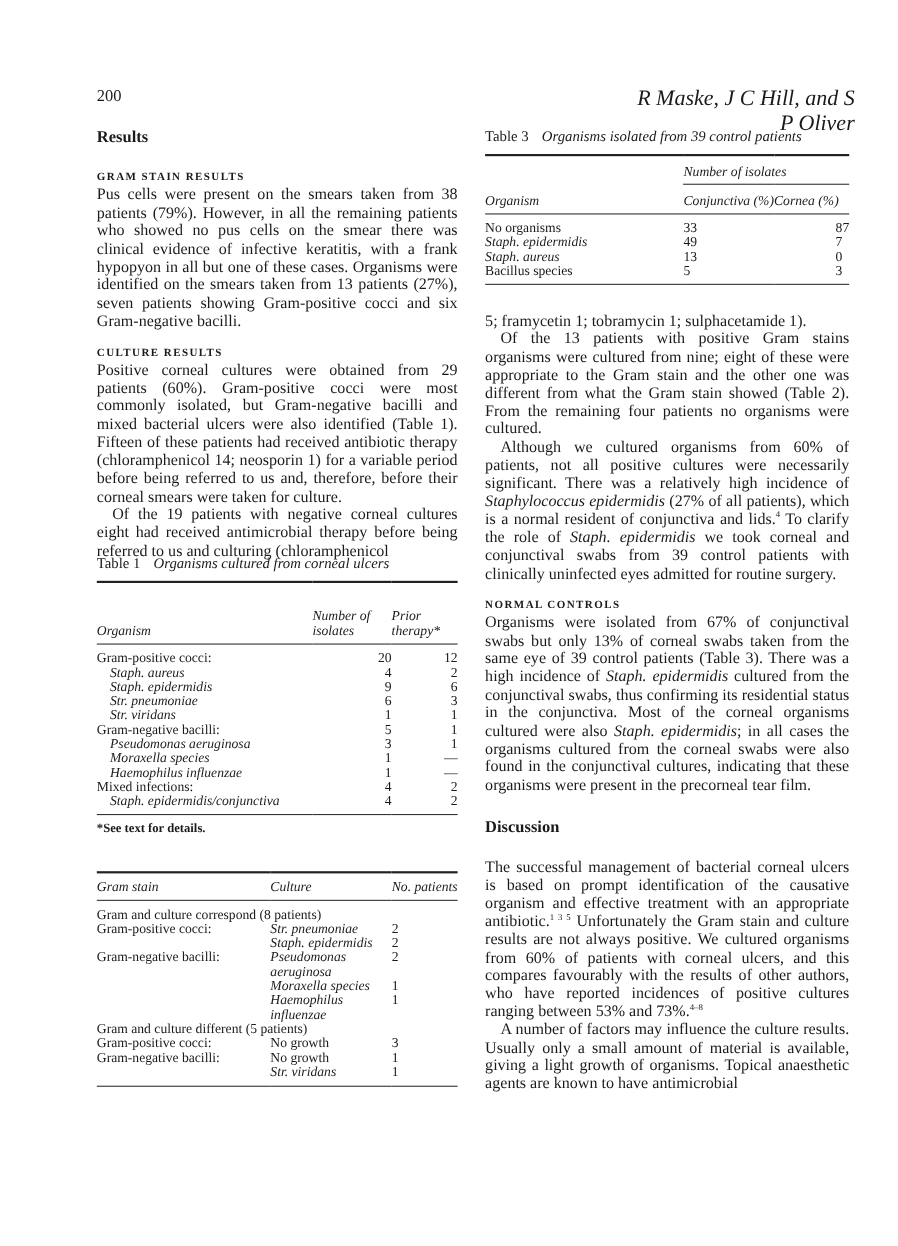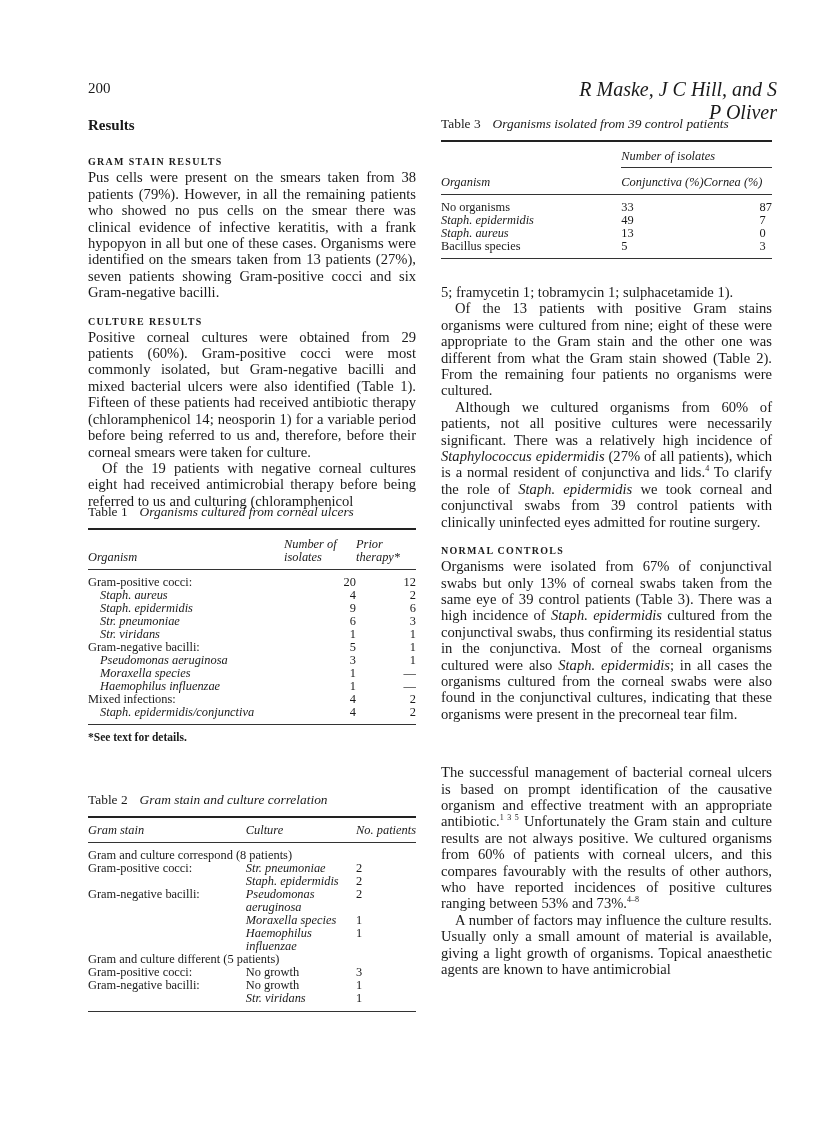--- a/index.html
+++ b/index.html
@@ -57,21 +57,21 @@
 
 <div class="abs" style="left:88px; top:504px; width:328px;">
   <div class="table-caption">
     <span>Table 1</span><span class="cap-title">Organisms cultured from corneal ulcers</span>
   </div>
   <table>
     <thead>
       <tr class="rule-top" style="border-bottom:1.6px solid #333;">
         <th style="width:196px; padding:8px 0 5px 0;">Organism</th>
         <th style="width:72px; padding:8px 0 5px 0;">Number of isolates</th>
-        <th style="padding:8px 0 5px 0;margin-left:12px;">Prior therapy*</th>
+        <th style="padding:24px 0 5px 0;margin-left:12px;">Prior therapy*</th>
       </tr>
     </thead>
     <tbody id="t1body">
         <tr class="spacer">
           <td colspan="3"></td>
         </tr>
         <tr>
           <td>Gram-positive cocci:</td>
           <td class="num">20</td>
           <td class="num">12</td>
@@ -130,23 +130,20 @@
     <tfoot>
         <tr class="rule-bottom">
           <td colspan="3" style="height:5px"></td>
         </tr>
       </tfoot>
   </table>
   <div class="footnote">*See text for details.</div>
 </div>
 
 <div class="abs" style="left:88px; top:792px; width:328px;">
-  <div class="table-caption">
-    <span>Table 2</span><span class="cap-title">Gram stain and culture correlation</span>
-  </div>
   <table>
     <thead>
       <tr class="rule-top" style="border-bottom:1.6px solid #333;">
         <th style="width:160px; padding:6px 0 5px 0;">Gram stain</th>
         <th style="width:111px; padding:6px 0 5px 0;margin-top:48px;">Culture</th>
         <th style="padding:6px 0 5px 0; white-space:nowrap;">No. patients</th>
       </tr>
     </thead>
     <tbody id="t2body">
         <tr class="spacer">
@@ -258,16 +255,17 @@
 <div class="col col-right" style="top:284px;">
   <p>5; framycetin 1; tobramycin 1; sulphacetamide 1).</p>
   <p class="indent">Of the 13 patients with positive Gram stains organisms were cultured from nine; eight of these were appropriate to the Gram stain and the other one was different from what the Gram stain showed (Table 2). From the remaining four patients no organisms were cultured.</p>
   <p class="indent"><span>Although we cultured organisms from 60% of patients, not all positive cultures were necessarily significant. There was a relatively high incidence of </span><i>Staphylococcus epidermidis</i><span> (27% of all patients), which is a normal resident of conjunctiva and lids.</span><sup>4</sup><span> To clarify the role of </span><i>Staph. epidermidis</i><span> we took corneal and conjunctival swabs from 39 control patients with clinically uninfected eyes admitted for routine surgery.</span></p>
 
   <div style="height:14px"></div>
   <h3 class="subheading">NORMAL CONTROLS</h3>
   <p><span>Organisms were isolated from 67% of conjunctival swabs but only 13% of corneal swabs taken from the same eye of 39 control patients (Table 3). There was a high incidence of </span><i>Staph. epidermidis</i><span> cultured from the conjunctival swabs, thus confirming its residential status in the conjunctiva. Most of the corneal organisms cultured were also </span><i>Staph. epidermidis</i><span>; in all cases the organisms cultured from the corneal swabs were also found in the conjunctival cultures, indicating that these organisms were present in the precorneal tear film.</span></p>
 
   <div style="height:22px"></div>
+  <h2 class="section-heading">Discussion</h2>
   <div style="height:20px"></div>
   <p><span>The successful management of bacterial corneal ulcers is based on prompt identification of the causative organism and effective treatment with an appropriate antibiotic.</span><sup>1 3 5</sup><span> Unfortunately the Gram stain and culture results are not always positive. We cultured organisms from 60% of patients with corneal ulcers, and this compares favourably with the results of other authors, who have reported incidences of positive cultures ranging between 53% and 73%.</span><sup>4–8</sup></p>
   <p class="indent">A number of factors may influence the culture results. Usually only a small amount of material is available, giving a light growth of organisms. Topical anaesthetic agents are known to have antimicrobial</p>
 </div>
 
 </body></html>

